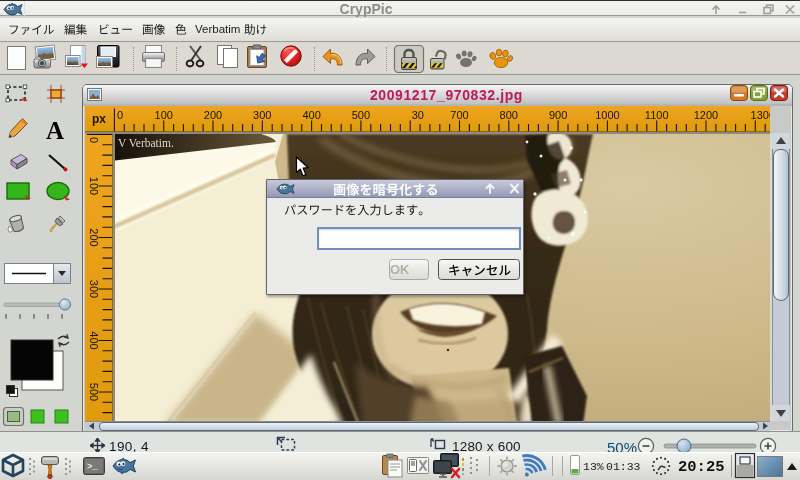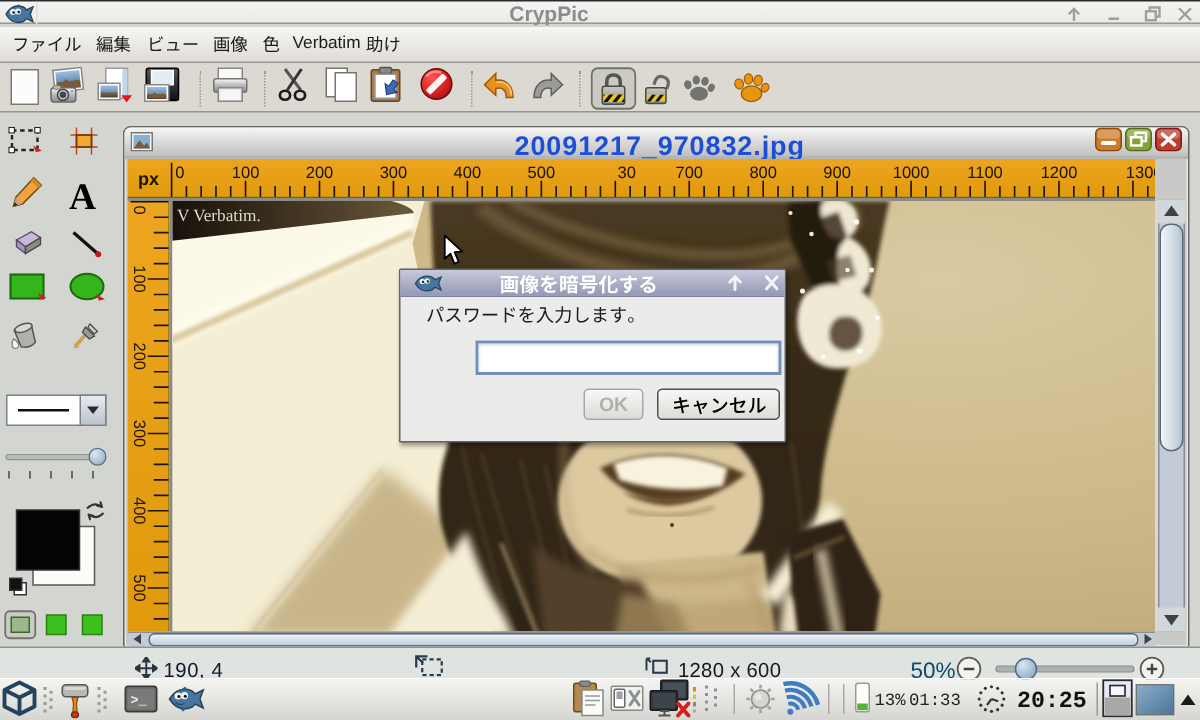--- a/index.html
+++ b/index.html
@@ -314,21 +314,21 @@
 
 <rect x="3.5" y="331.5" width="20" height="18" rx="3" fill="#c9ccc6" stroke="#72726a" stroke-width="1.2"></rect>
 <rect x="7.5" y="335.5" width="12" height="10" fill="#9ab88a" stroke="#3a6a2a"></rect>
 <rect x="31" y="334" width="13" height="13" fill="#3cc01e" stroke="#2a8012"></rect>
 <rect x="55" y="334" width="13" height="13" fill="#3cc01e" stroke="#2a8012"></rect>
 </svg>
 
 <div class="abs" style="left:82px;top:84px;width:711px;height:348px;background:#c9c9c7;border:1px solid #686866;border-radius:5px 5px 2px 2px;box-shadow:inset 0 0 0 1px #e8e8e6"></div>
 <div class="abs" style="left:83px;top:85px;width:709px;height:19px;background:linear-gradient(#f6f6f6,#d8d8d8 55%,#c0c0c0);border-radius:4px 4px 0 0"></div>
 <div class="abs" style="left:83px;top:104px;width:709px;height:2px;background:#b5b5b3"></div>
-<div class="abs" style="left:343px;top:87px;width:180px;text-align:left;font-size:18px;font-weight:bold;color:#1d4ed8;letter-spacing:0.6px">20091217_970832.jpg</div>
+<div class="abs" style="left:343px;top:87px;width:180px;text-align:right;font-size:14px;font-weight:bold;color:#be185d;letter-spacing:0.6px">20091217_970832.jpg</div>
 <svg class="abs" style="left:87px;top:88px" width="15" height="13" viewBox="0 0 15 13">
  <rect x="0.5" y="0.5" width="14" height="12" fill="#f4f4f4" stroke="#777"></rect>
  <rect x="2" y="2" width="11" height="9" fill="#8ab0d0"></rect>
  <path d="M2,11 L6,5.5 L9,9 L11,7 L13,11 Z" fill="#7a5c3a"></path>
 </svg>
 <svg class="abs" style="left:730px;top:85px" width="18" height="16" viewBox="0 0 18 16">
       <rect x="0.5" y="0.5" width="17" height="15" rx="3.5" fill="#cf7b28" stroke="#8a4a10"></rect>
       <rect x="1.5" y="1.5" width="15" height="6" rx="2.5" fill="#fff" opacity="0.25"></rect>
       <rect x="4" y="9" width="10" height="2.6" rx="1" fill="#fff"></rect>
     </svg>
@@ -714,21 +714,21 @@
    <circle cx="6.3" cy="5.9" r="0.8" fill="#111"></circle>
       <circle cx="9.7" cy="5.6" r="0.8" fill="#111"></circle>
 </svg>
 <svg class="abs" style="left:485px;top:182px" width="36" height="13" viewBox="0 0 36 13">
  <g stroke="#f4f4f8" stroke-width="2" fill="none" stroke-linecap="round">
   <path d="M5,11 V3 M1.5,6 L5,2.5 L8.5,6"></path>
   <path d="M26,2.5 L33,10.5 M33,2.5 L26,10.5"></path>
  </g>
 </svg>
 <div class="abs" style="left:317px;top:227px;width:204px;height:23px;background:#fff;border:2px solid #7290ba;box-shadow:inset 0 1px 2px rgba(90,110,140,0.3)"></div>
-<div class="abs" style="left:389px;top:259px;width:40px;height:21px;background:linear-gradient(#f7f7f5,#dddbd5);border:1px solid #a6a6ae;border-radius:3.5px;color:#b0b0aa;font-weight:bold;font-size:13px;text-align:center;line-height:19px">OK</div>
+<div class="abs" style="left:389px;top:259px;width:40px;height:21px;background:linear-gradient(#f7f7f5,#dddbd5);border:1px solid #a6a6ae;border-radius:3.5px;color:#b0b0aa;font-weight:bold;font-size:13px;line-height:19px">OK</div>
 <div class="abs" style="left:438px;top:259px;width:82px;height:21px;background:linear-gradient(#f7f7f5,#dddbd5);border:1px solid #4e4e58;border-radius:3.5px"></div>
 <svg style="position:absolute;left:333px;top:181.0px" width="108" height="20">
       <g fill="#ffffff">
         <path transform="translate(0.0,13.5) scale(0.01320,-0.01320)" d="M147.7 82.9H849.9V-30.5H147.7ZM50.2 789.6H951.2V677.7H50.2ZM81.2 611.6H197.8V-89.5H81.2ZM803.9 611.6H920.5V-88.4H803.9ZM435.8 757.4H557.0V552.2H435.8ZM445.1 551.7H548.4V178.7H445.1ZM359.2 323.9V238.7H635.3V323.9ZM359.2 499.5V415.3H635.3V499.5ZM260.8 597.1H738.4V140.9H260.8Z"></path>
         <path transform="translate(13.2,13.5) scale(0.01320,-0.01320)" d="M460.2 849.1 572.9 828.5Q531.8 754.4 476.8 683.9Q421.9 613.4 346.2 551.9Q331.3 569.4 306.0 589.3Q280.6 609.3 259.8 619.3Q307.2 652.8 345.7 691.9Q384.2 731.0 412.8 771.5Q441.5 812.0 460.2 849.1ZM491.6 788.7H714.2V701.8H422.4ZM440.4 566.9V490.8H819.9V566.9ZM332.4 648.1H935.0V410.1H332.4ZM570.8 612.4H677.8V453.2H570.8ZM588.6 482.3 678.3 446.1Q637.3 405.7 581.7 368.5Q526.0 331.3 464.7 300.7Q403.3 270.1 344.7 248.5Q338.0 258.7 326.2 273.4Q314.4 288.0 302.1 302.8Q289.8 317.5 279.6 326.8Q336.8 343.2 395.0 366.9Q453.1 390.6 503.8 420.0Q554.5 449.3 588.6 482.3ZM466.3 347.1 545.6 395.7Q605.3 355.0 642.1 304.7Q679.0 254.4 696.2 201.3Q713.5 148.1 714.4 98.6Q715.3 49.0 702.0 10.1Q688.6 -28.9 664.0 -49.8Q640.1 -72.1 615.5 -80.5Q590.9 -88.9 557.7 -90.5Q542.5 -90.5 523.9 -89.9Q505.3 -89.3 486.7 -88.3Q486.0 -66.9 479.6 -38.1Q473.2 -9.3 459.0 13.0Q481.1 10.3 500.4 9.3Q519.8 8.3 534.5 8.3Q550.3 8.3 562.6 11.9Q574.9 15.6 584.7 27.9Q600.4 42.8 606.1 78.2Q611.7 113.5 601.1 160.7Q590.4 207.8 558.1 256.9Q525.9 306.1 466.3 347.1ZM569.6 330.2 635.2 285.9Q600.4 254.6 550.0 221.2Q499.5 187.9 444.4 158.7Q389.2 129.5 339.5 110.0Q330.9 126.9 315.8 148.9Q300.7 171.0 285.9 185.3Q334.0 199.5 388.1 222.9Q442.2 246.3 490.7 274.7Q539.2 303.1 569.6 330.2ZM618.4 228.1 693.3 175.8Q652.1 133.1 590.7 89.5Q529.3 46.0 461.5 8.3Q393.7 -29.4 331.9 -54.8Q321.1 -35.3 303.8 -10.6Q286.5 14.0 269.6 29.9Q315.7 44.4 365.0 65.9Q414.3 87.4 462.0 114.4Q509.7 141.3 550.2 170.6Q590.7 199.8 618.4 228.1ZM889.3 390.1 969.9 318.5Q934.1 286.4 891.8 254.8Q849.5 223.1 815.2 201.6L747.6 266.7Q769.8 281.6 795.5 303.0Q821.1 324.4 846.4 347.5Q871.7 370.7 889.3 390.1ZM748.1 462.4Q765.3 371.9 795.6 290.4Q825.9 208.8 872.5 145.1Q919.1 81.3 982.6 43.3Q970.1 33.3 955.4 16.7Q940.8 0.1 927.4 -17.6Q914.1 -35.4 905.6 -50.3Q835.8 -2.1 786.4 72.1Q737.0 146.2 704.6 241.5Q672.3 336.8 651.7 445.8ZM678.0 788.7H703.7L725.1 795.4L795.5 744.2Q768.5 698.6 732.2 650.7Q695.9 602.8 661.5 569.2Q650.5 585.7 630.4 606.9Q610.4 628.2 596.0 640.6Q619.5 666.4 643.2 703.6Q666.9 740.8 678.0 769.3ZM210.0 847.7 320.7 815.2Q292.7 727.7 253.2 638.9Q213.8 550.1 167.0 470.5Q120.3 390.9 69.2 330.8Q64.8 345.5 54.7 370.3Q44.6 395.0 32.8 420.1Q21.0 445.2 11.5 460.6Q52.3 508.2 89.4 570.2Q126.6 632.1 157.6 703.3Q188.7 774.5 210.0 847.7ZM130.3 573.2 241.0 683.9 244.3 681.9V-88.9H130.3Z"></path>
         <path transform="translate(26.4,13.5) scale(0.01320,-0.01320)" d="M486.3 802.4Q480.8 774.5 470.0 731.7Q459.1 688.9 437.8 634.9Q422.3 598.1 401.7 558.5Q381.2 518.8 359.6 488.0Q372.9 494.3 393.1 498.9Q413.3 503.5 434.9 505.7Q456.5 507.9 473.1 507.9Q535.7 507.9 577.5 471.8Q619.3 435.6 619.3 365.5Q619.3 345.1 619.7 316.3Q620.1 287.5 621.0 255.9Q621.8 224.4 622.7 194.1Q623.6 163.7 623.6 139.9H503.8Q505.6 157.3 506.5 180.6Q507.4 203.9 507.9 230.0Q508.4 256.1 508.7 280.5Q508.9 304.9 508.9 325.3Q508.7 373.1 483.4 391.7Q458.2 410.3 426.8 410.3Q385.3 410.3 342.4 389.6Q299.6 369.0 270.5 341.1Q248.8 318.9 226.5 291.8Q204.2 264.6 178.4 231.1L71.2 311.4Q135.6 371.1 183.3 427.0Q231.0 482.9 264.2 537.9Q297.3 593.0 318.1 648.0Q333.0 688.4 342.7 731.6Q352.4 774.7 354.4 813.2ZM109.6 709.8Q148.5 704.0 198.1 701.2Q247.6 698.3 285.7 698.3Q351.5 698.3 430.2 701.4Q508.8 704.5 589.9 711.6Q670.9 718.7 743.6 731.5L742.8 615.2Q690.0 607.8 628.5 602.2Q566.9 596.6 503.4 593.1Q440.0 589.6 382.1 588.1Q324.3 586.6 279.0 586.6Q258.5 586.6 229.3 587.1Q200.1 587.6 168.8 589.5Q137.6 591.4 109.6 593.1ZM901.8 425.8Q886.3 421.2 864.7 413.8Q843.1 406.4 821.5 398.5Q800.0 390.6 782.9 383.5Q734.5 364.6 669.0 337.6Q603.6 310.7 533.5 274.6Q488.0 251.2 457.1 228.3Q426.1 205.4 409.9 181.6Q393.7 157.8 393.7 129.8Q393.7 109.0 402.8 95.6Q411.8 82.2 429.9 74.3Q448.1 66.4 475.3 63.0Q502.4 59.6 538.8 59.6Q602.7 59.6 680.0 67.4Q757.4 75.1 823.4 88.2L819.3 -40.5Q786.6 -44.7 737.8 -49.1Q688.9 -53.5 636.3 -55.9Q583.6 -58.3 535.8 -58.3Q457.7 -58.3 396.0 -43.1Q334.2 -27.9 298.4 8.6Q262.6 45.1 262.6 109.1Q262.6 161.4 286.4 203.4Q310.3 245.3 349.2 279.2Q388.1 313.0 434.4 340.8Q480.8 368.5 525.6 390.7Q572.2 415.1 609.3 432.0Q646.4 448.8 678.7 462.6Q711.0 476.4 740.7 490.3Q770.0 503.0 797.2 515.5Q824.4 528.0 852.2 542.0Z"></path>
         <path transform="translate(39.6,13.5) scale(0.01320,-0.01320)" d="M398.4 768.3H958.9V664.9H398.4ZM379.1 533.8H972.4V429.0H379.1ZM504.8 208.1H840.8V118.8H504.8ZM508.7 49.7H845.6V-49.5H508.7ZM613.5 842.5H732.2V711.0H613.5ZM476.8 652.5 579.6 669.9Q592.8 641.6 603.9 606.6Q615.0 571.6 619.5 545.9L511.7 524.4Q508.6 550.1 498.5 586.4Q488.4 622.7 476.8 652.5ZM767.5 673.2 883.8 651.5Q868.5 615.6 855.0 581.9Q841.5 548.2 829.7 524.0L729.3 544.7Q736.4 563.0 743.7 585.7Q751.0 608.4 757.3 631.5Q763.6 654.5 767.5 673.2ZM441.7 370.9H916.0V-87.1H801.2V274.0H551.1V-87.9H441.7ZM118.0 789.3H363.5V105.3H118.0V212.3H255.0V682.1H118.0ZM126.6 503.0H318.7V398.1H126.6ZM63.0 789.3H171.8V16.2H63.0Z"></path>
         <path transform="translate(52.8,13.5) scale(0.01320,-0.01320)" d="M293.5 710.3V601.8H707.4V710.3ZM176.2 815.0H832.6V498.0H176.2ZM47.7 445.7H948.7V336.9H47.7ZM260.9 278.7H750.3V169.9H260.9ZM706.8 278.7H836.1Q836.1 278.7 835.2 269.4Q834.3 260.0 833.1 248.5Q831.9 237.0 830.2 228.5Q819.8 147.0 808.1 91.4Q796.3 35.8 782.0 1.8Q767.6 -32.2 748.6 -49.0Q726.3 -69.9 700.2 -77.7Q674.1 -85.5 638.6 -87.8Q610.4 -89.6 563.9 -89.2Q517.4 -88.7 465.2 -87.1Q464.2 -60.8 452.4 -28.6Q440.7 3.6 423.2 27.5Q457.3 24.5 491.0 22.9Q524.7 21.3 552.4 20.8Q580.1 20.3 594.4 20.3Q611.8 20.3 623.1 21.8Q634.4 23.3 644.0 30.1Q657.1 40.2 668.0 68.0Q679.0 95.8 688.7 144.0Q698.5 192.2 706.0 262.6ZM260.7 415.0 389.7 397.3Q375.9 350.3 359.6 299.4Q343.2 248.4 326.7 201.1Q310.2 153.8 295.9 116.9L165.5 136.6Q181.3 173.5 198.6 221.2Q215.9 268.9 232.3 319.5Q248.7 370.0 260.7 415.0Z"></path>
         <path transform="translate(66.0,13.5) scale(0.01320,-0.01320)" d="M477.8 823.6H599.1V103.1Q599.1 73.2 602.8 58.3Q606.4 43.4 618.7 38.7Q631.1 33.9 655.0 33.9Q663.9 33.9 683.7 33.9Q703.4 33.9 727.2 33.9Q751.1 33.9 771.8 33.9Q792.4 33.9 801.4 33.9Q826.2 33.9 838.4 48.4Q850.7 62.8 856.4 101.2Q862.2 139.6 865.9 209.9Q887.8 194.0 920.0 179.5Q952.3 164.9 977.3 159.0Q970.2 72.7 954.3 20.6Q938.3 -31.4 905.0 -54.7Q871.7 -78.0 812.5 -78.0Q803.9 -78.0 786.5 -78.0Q769.2 -78.0 747.5 -78.0Q725.8 -78.0 704.2 -78.0Q682.6 -78.0 665.6 -78.0Q648.7 -78.0 640.3 -78.0Q577.3 -78.0 542.0 -61.8Q506.6 -45.6 492.2 -5.7Q477.8 34.1 477.8 104.3ZM852.3 656.3 940.4 551.4Q884.7 511.5 819.9 473.5Q755.2 435.6 687.8 400.7Q620.3 365.9 554.9 335.7Q549.0 357.1 534.1 384.5Q519.1 412.0 506.6 431.0Q568.7 461.2 631.4 499.0Q694.2 536.8 751.3 577.7Q808.4 618.6 852.3 656.3ZM284.1 836.4 402.5 797.0Q365.3 707.9 313.4 619.7Q261.4 531.5 201.6 453.6Q141.7 375.8 79.0 317.9Q73.1 333.3 60.5 357.3Q47.9 381.3 34.1 405.7Q20.4 430.1 9.4 444.8Q63.6 490.9 114.8 553.5Q166.1 616.1 209.9 688.7Q253.7 761.2 284.1 836.4ZM178.2 554.1 296.9 672.8 298.5 671.0V-87.7H178.2Z"></path>
         <path transform="translate(79.2,13.5) scale(0.01320,-0.01320)" d="M653.3 806.1Q652.5 798.4 650.7 780.7Q648.9 762.9 648.0 745.5Q647.1 728.2 646.4 720.1Q645.4 700.3 645.0 666.4Q644.6 632.6 644.6 591.6Q644.6 550.6 645.1 509.1Q645.6 467.6 646.1 431.2Q646.6 394.9 646.6 370.9L521.9 412.9Q521.9 431.8 521.9 463.3Q521.9 494.7 521.7 532.4Q521.6 570.1 521.1 606.9Q520.6 643.7 519.7 673.8Q518.9 703.8 517.9 719.3Q515.5 749.6 512.8 773.2Q510.2 796.8 508.4 806.1ZM87.6 681.7Q132.4 681.9 188.3 682.8Q244.2 683.6 305.0 684.8Q365.8 686.0 425.2 687.2Q484.5 688.3 536.2 688.9Q587.9 689.5 625.7 689.5Q663.9 689.5 709.2 689.8Q754.5 690.0 798.3 690.0Q842.2 690.0 878.5 689.9Q914.8 689.8 935.3 689.8L933.7 571.7Q887.3 573.7 810.1 575.5Q732.8 577.2 622.0 577.2Q554.0 577.2 483.9 575.8Q413.8 574.5 345.0 572.3Q276.2 570.2 211.9 567.4Q147.7 564.6 91.0 561.1ZM629.2 385.8Q629.2 304.2 609.4 250.0Q589.6 195.9 551.0 168.7Q512.4 141.4 454.3 141.4Q425.7 141.4 395.3 153.0Q364.8 164.6 339.1 187.7Q313.5 210.8 297.7 245.0Q281.9 279.3 281.9 324.6Q281.9 381.7 309.1 423.5Q336.4 465.4 381.9 488.7Q427.4 511.9 481.7 511.9Q547.5 511.9 592.2 482.3Q636.9 452.7 659.6 402.7Q682.4 352.7 682.4 290.2Q682.4 241.3 666.4 188.0Q650.4 134.8 613.6 84.6Q576.9 34.5 515.2 -6.9Q453.5 -48.3 361.9 -74.3L255.1 31.8Q318.8 45.1 373.9 66.0Q429.0 86.9 470.6 119.1Q512.2 151.3 535.5 198.1Q558.8 244.9 558.8 310.7Q558.8 359.5 535.6 383.1Q512.4 406.7 479.0 406.7Q460.0 406.7 442.1 397.9Q424.1 389.1 412.8 371.3Q401.6 353.5 401.6 327.0Q401.6 292.7 425.3 272.4Q449.1 252.1 479.2 252.1Q503.4 252.1 521.9 267.1Q540.4 282.0 546.3 317.2Q552.3 352.4 535.9 411.1Z"></path>

